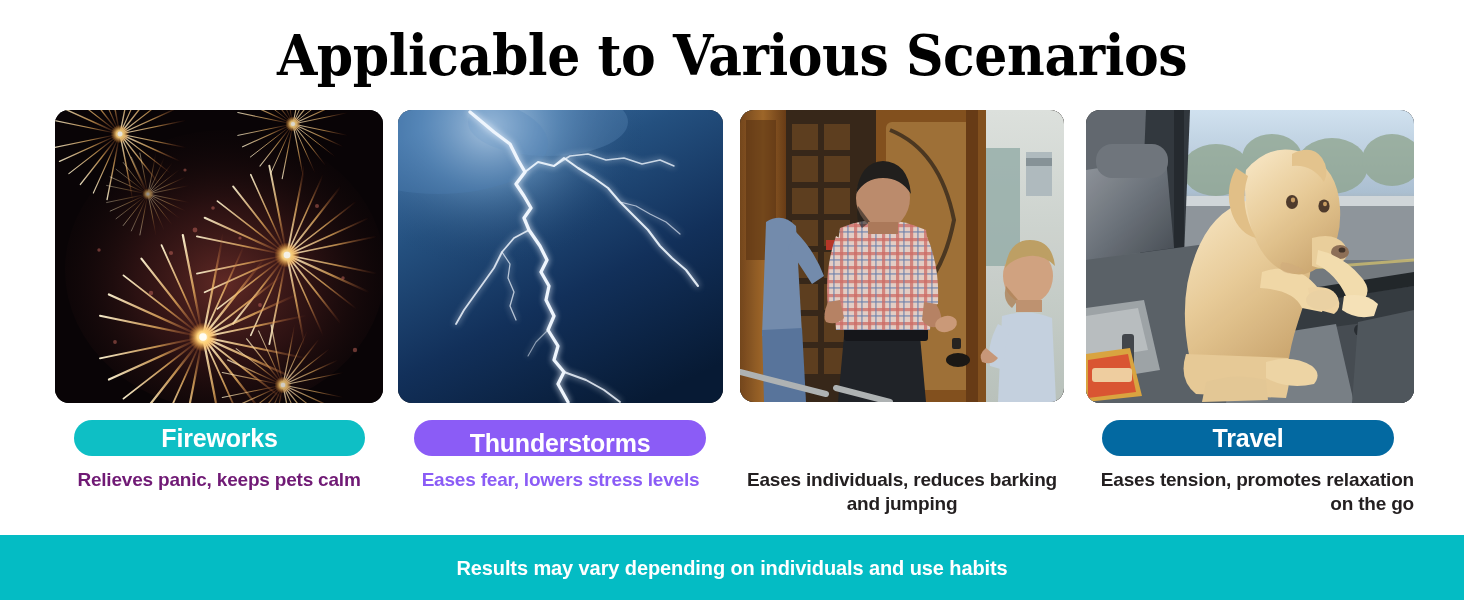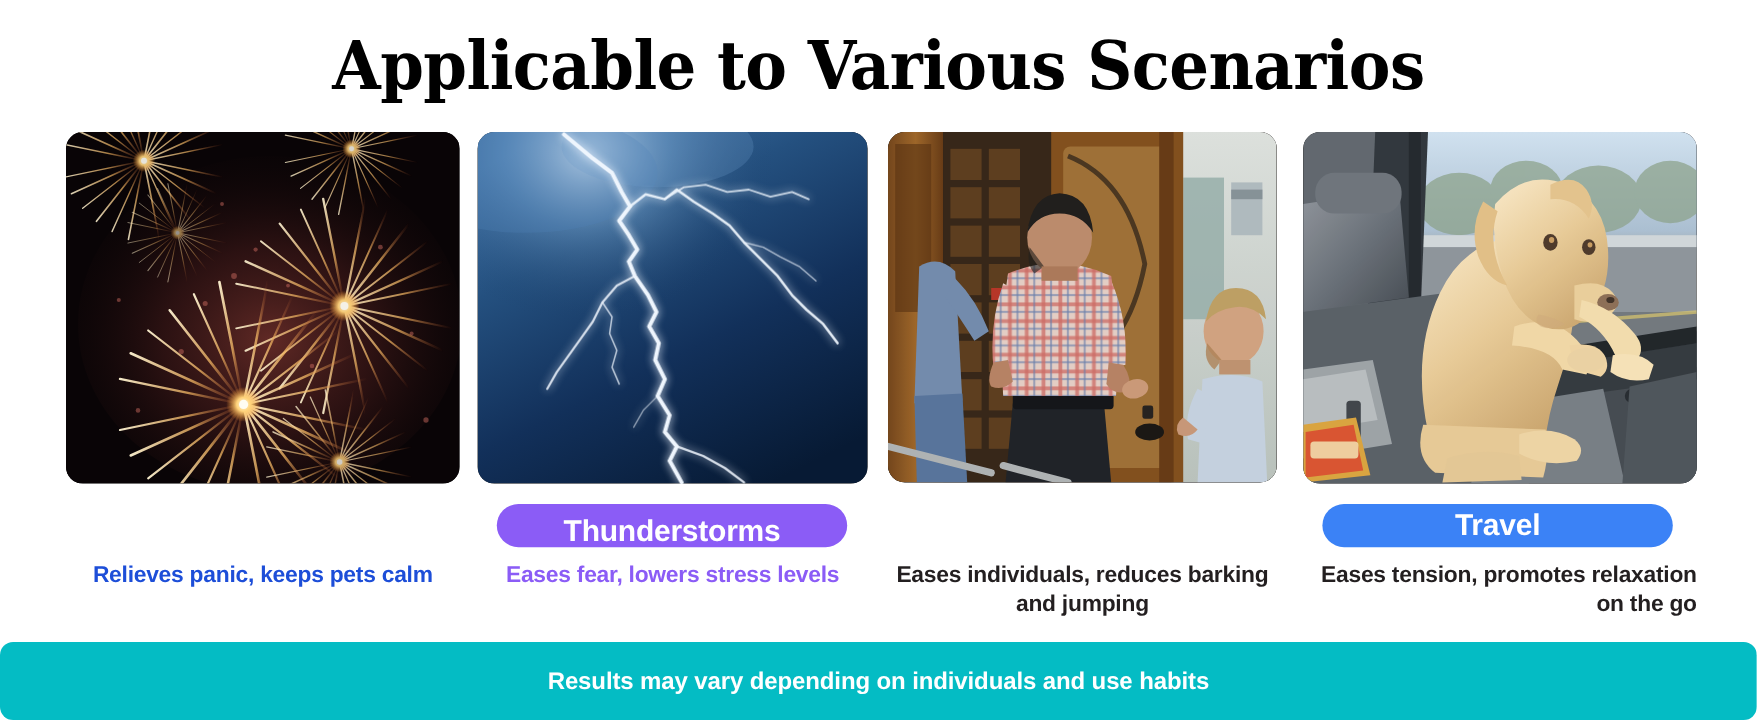--- a/index.html
+++ b/index.html
@@ -400,29 +400,32 @@
           <rect x="36" y="224" width="12" height="38" rx="3" fill="#3c4146"></rect>
           <path d="M0 244 L44 238 L56 286 L0 292 Z" fill="#d8a23a"></path>
           <path d="M2 250 L42 244 L50 282 L2 288 Z" fill="#d8502c"></path>
           <rect x="6" y="258" width="40" height="14" rx="3" fill="#f1d9a8" opacity="0.9"></rect>
         </g>
         <rect x="0" y="0" width="328" height="293" fill="#fff" opacity="0.03"></rect>
       </svg>
     </div>
   </div>
 
+  <div class="pill pill-1" style="background: rgb(14, 191, 197);">
+    <span>Fireworks</span>
+  </div>
   <div class="pill pill-2" style="background: #8b5cf6; align-items: flex-end;">
     <span>Thunderstorms</span>
   </div>
-  <div class="pill pill-4" style="background: #3b82f6;">
+  <div class="pill pill-4" style="background: #0369a1;">
     <span>Travel</span>
   </div>
 
-  <div class="caption cap-1" style="color: #1d4ed8;">Relieves panic, keeps pets calm</div>
+  <div class="caption cap-1" style="color: #701a75;">Relieves panic, keeps pets calm</div>
   <div class="caption cap-2" style="color: #8b5cf6;">Eases fear, lowers stress levels</div>
   <div class="caption cap-3" style="color: rgb(35, 31, 32);">Eases individuals, reduces barking and jumping</div>
   <div class="caption cap-4" style="color: rgb(35, 31, 32);">Eases tension, promotes relaxation on the go</div>
 
-  <div class="footer" style="background: rgb(4, 188, 196); border-radius: 11px;">
+  <div class="footer" style="background: rgb(4, 188, 196);">
     <span class="footer-text">Results may vary depending on individuals and use habits</span>
   </div>
 
 </div>
 
 </body></html>

